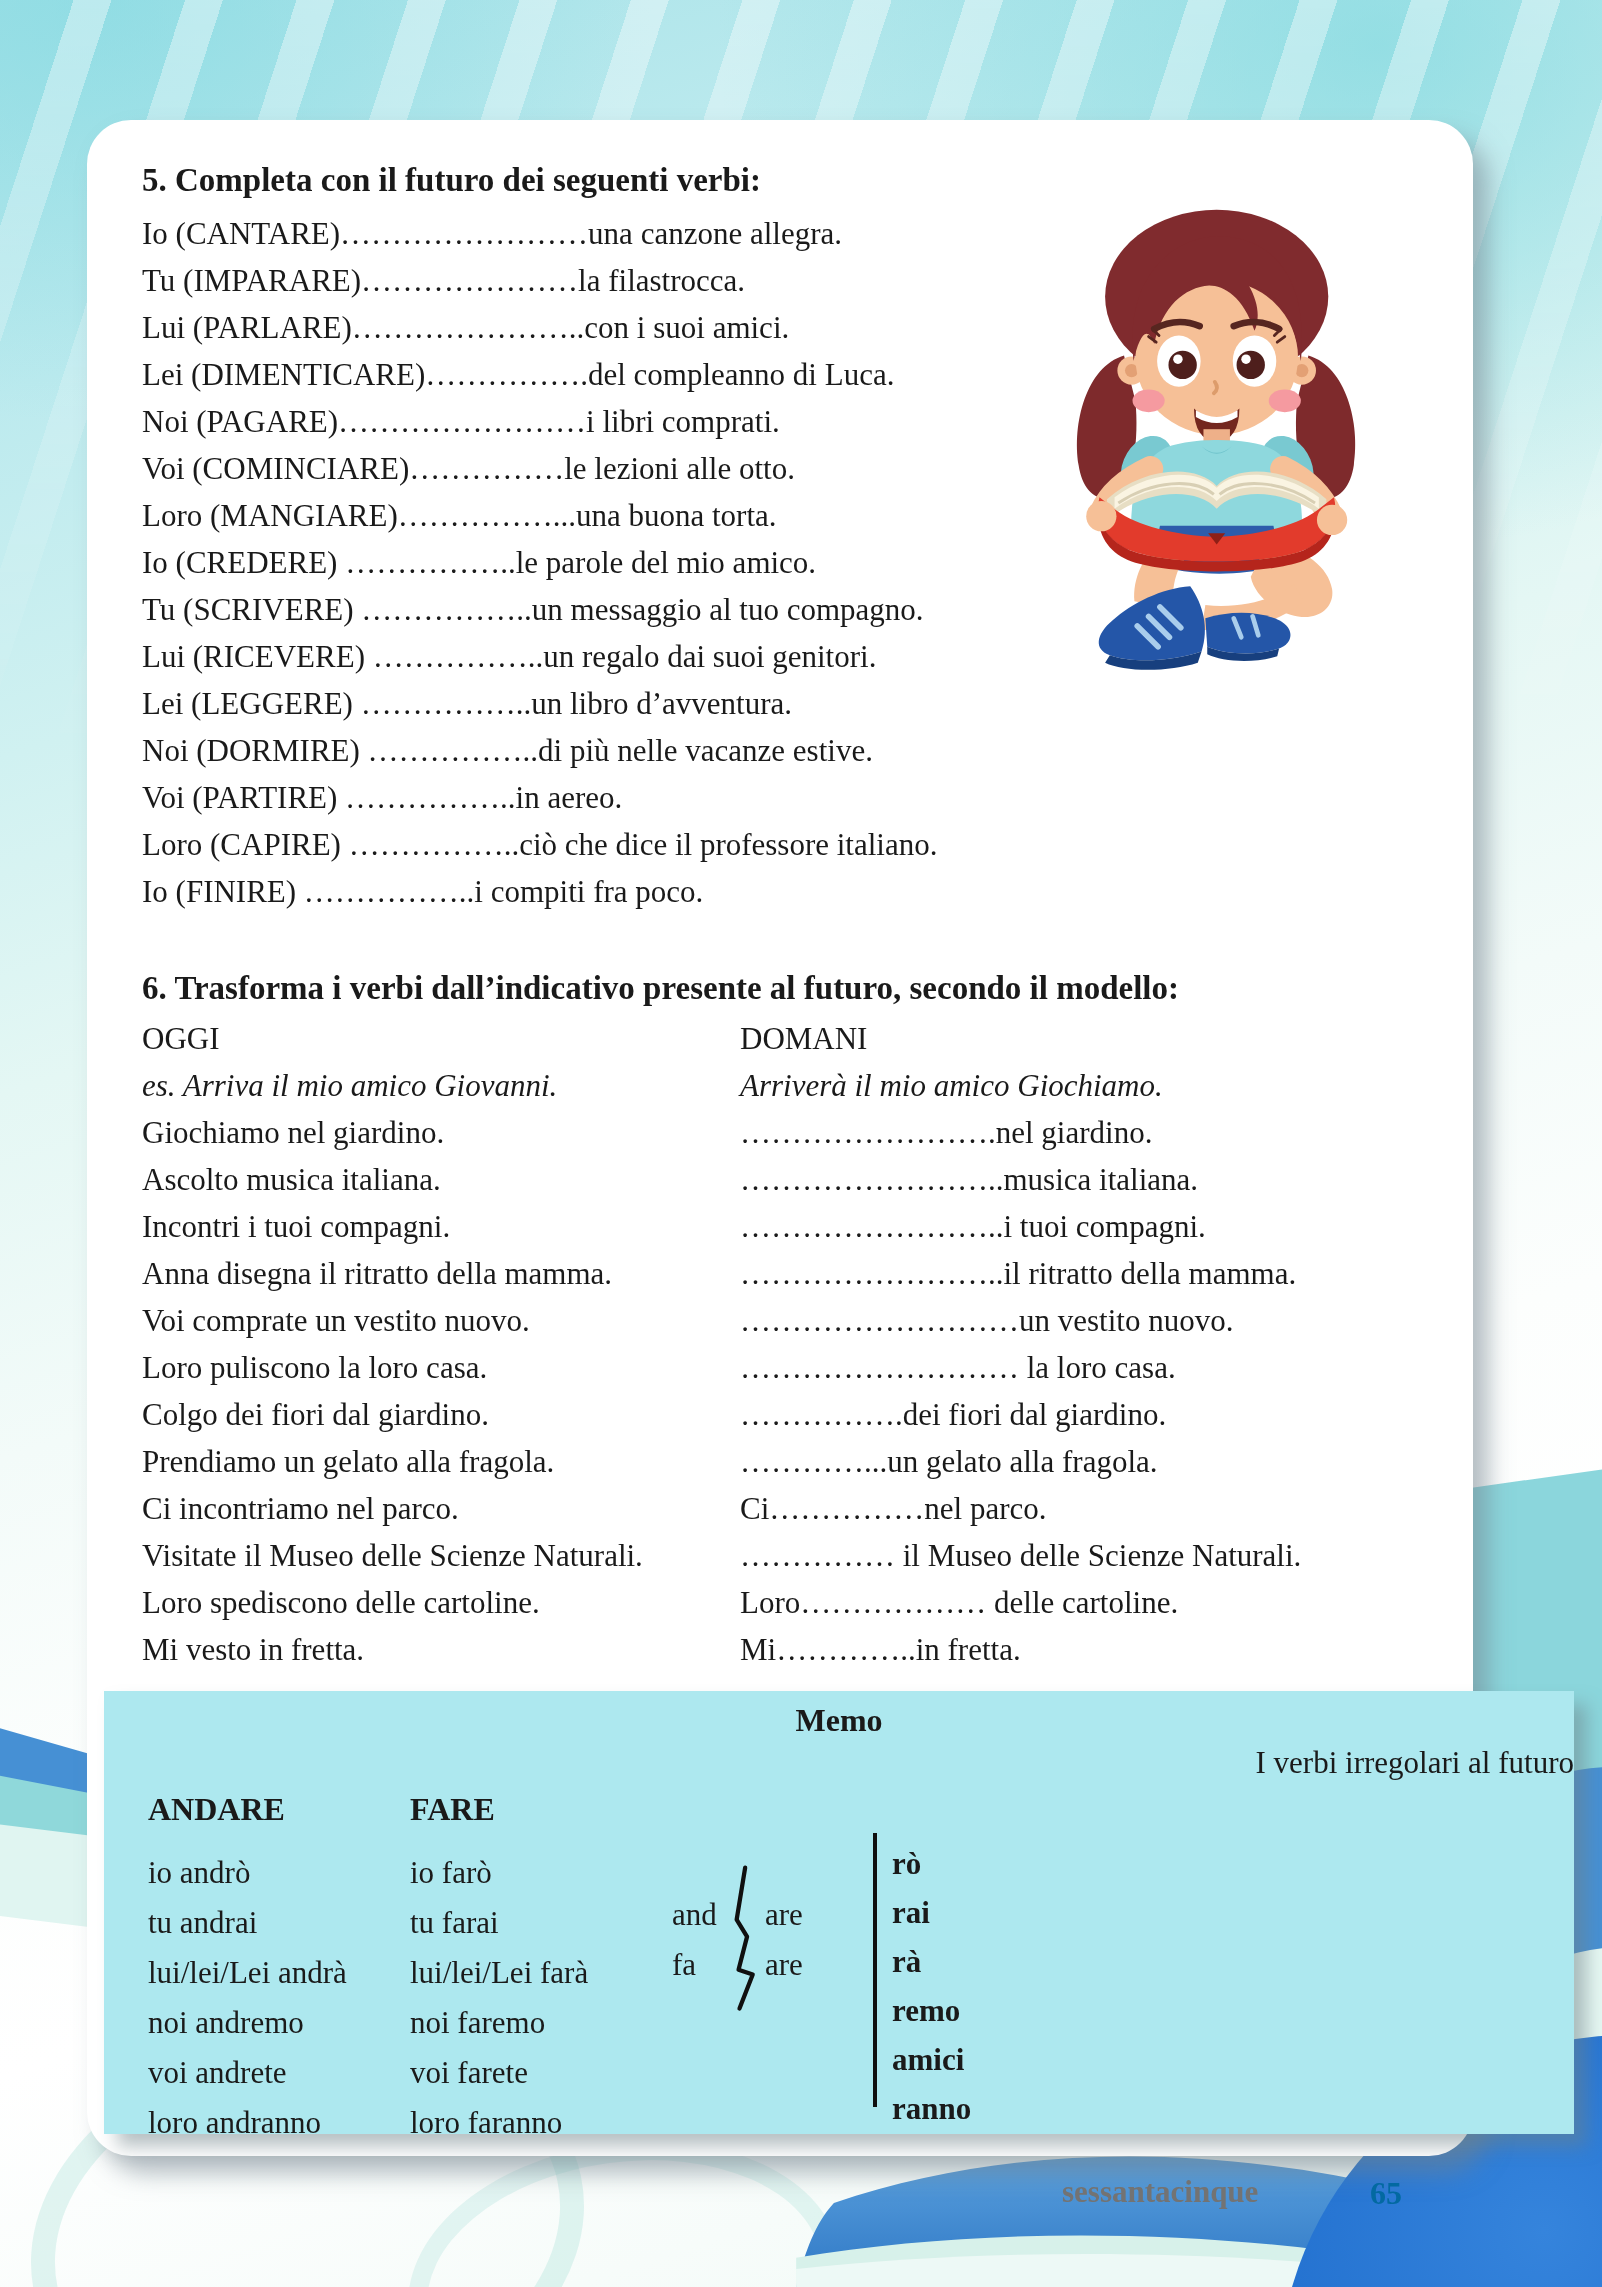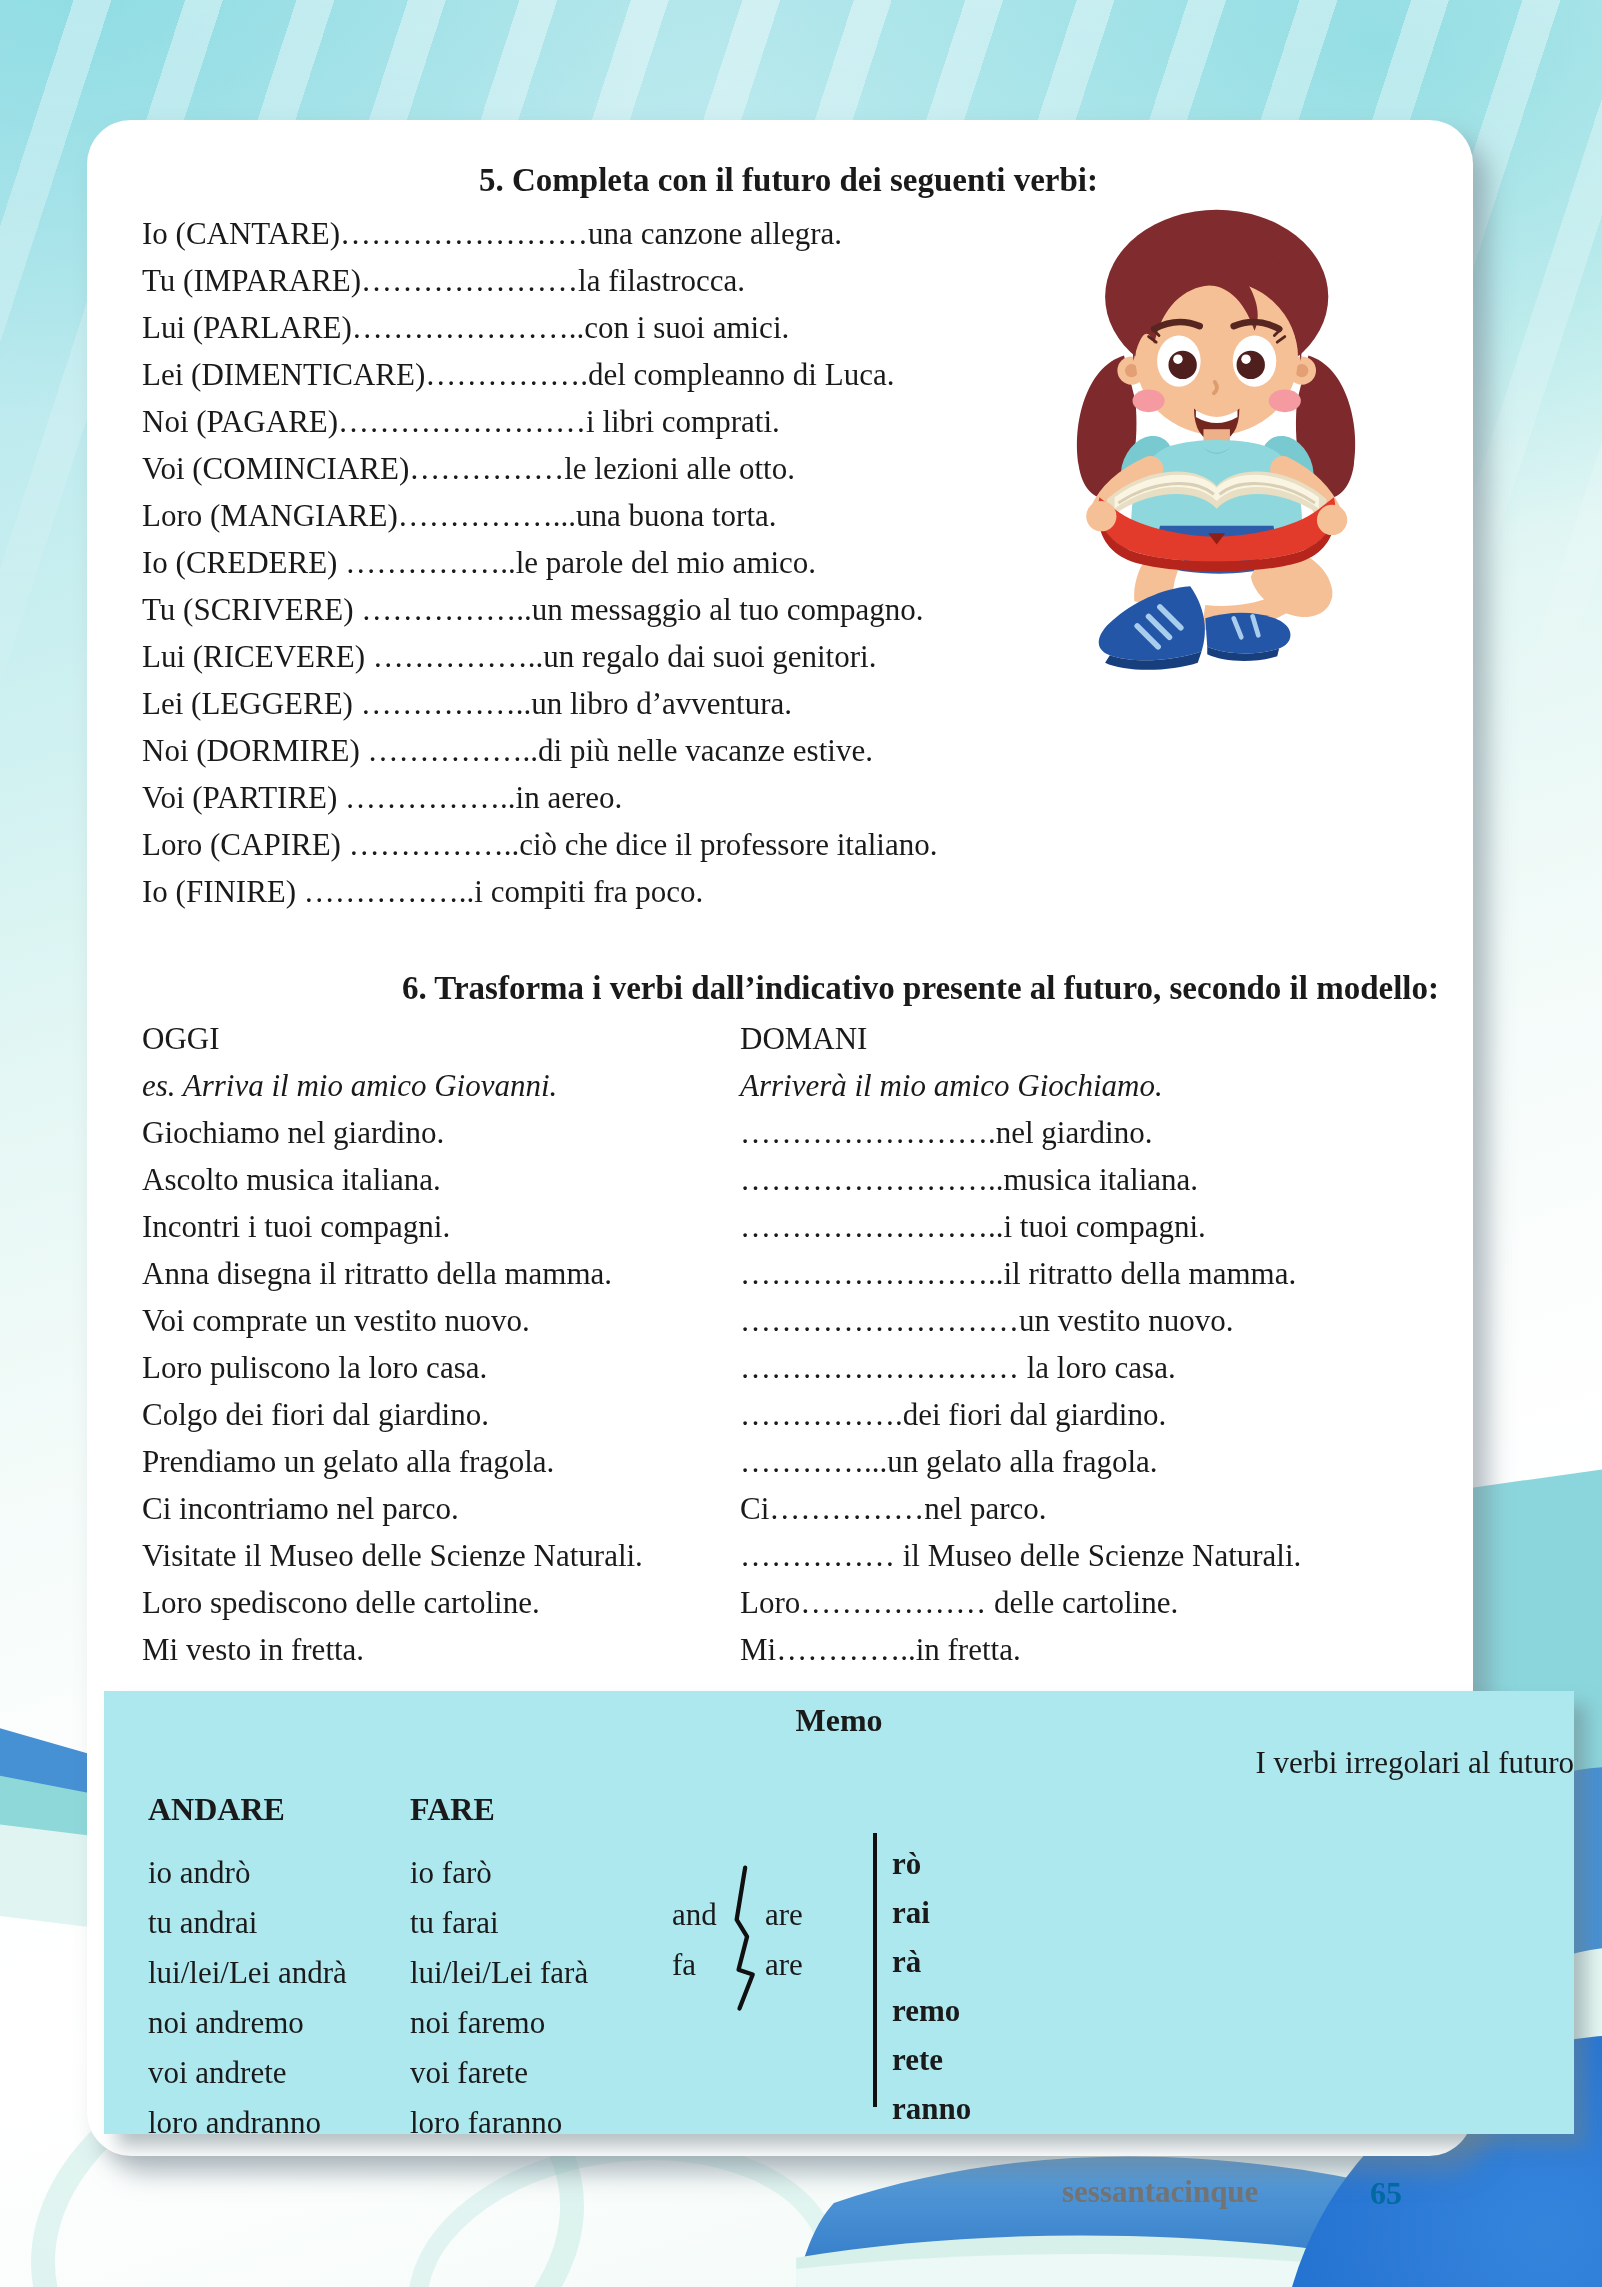--- a/index.html
+++ b/index.html
@@ -52,21 +52,21 @@
 
   
   .card{
     position:absolute;left:87px;top:120px;width:1386px;height:2036px;z-index:3;
     background:#ffffff;border-radius:44px;
     box-shadow:15px 17px 24.6px rgba(115,132,142,.55);
   }
 
   
   .content{position:absolute;inset:0;z-index:4;}
-  .sec-title{font-size:33px;font-weight:bold;line-height:42px;text-align:right;}
+  .sec-title{font-size:33px;font-weight:bold;line-height:42px;}
   .body-text{font-size:31px;}
 
   .ex5{position:absolute;left:142px;top:159px;width:956px;}
   .ex5-lines{margin-top:8.5px;line-height:47px;}
 
   .girl{position:absolute;left:1020px;top:185px;}
 
   .ex6{position:absolute;left:142px;top:967px;width:1297px;}
   .ex6-grid{margin-top:5.7px;display:grid;grid-template-columns:598px 1fr;line-height:47px;}
   .italic{font-style:italic;}
@@ -302,21 +302,21 @@
       <div class="memo-are stem-row2">are</div>
       <div class="memo-are stem-row3">are</div>
 
       <div class="memo-divider"></div>
 
       <div class="memo-endings">
         <div>rò</div>
         <div>rai</div>
         <div>rà</div>
         <div>remo</div>
-        <div>rete</div>
+        <div>amici</div>
         <div>ranno</div>
       </div>
     </div>
 
   </div>
 
   <div class="footer-label">sessantacinque</div>
   <div class="footer-page-number">65</div>
 
 </div>

